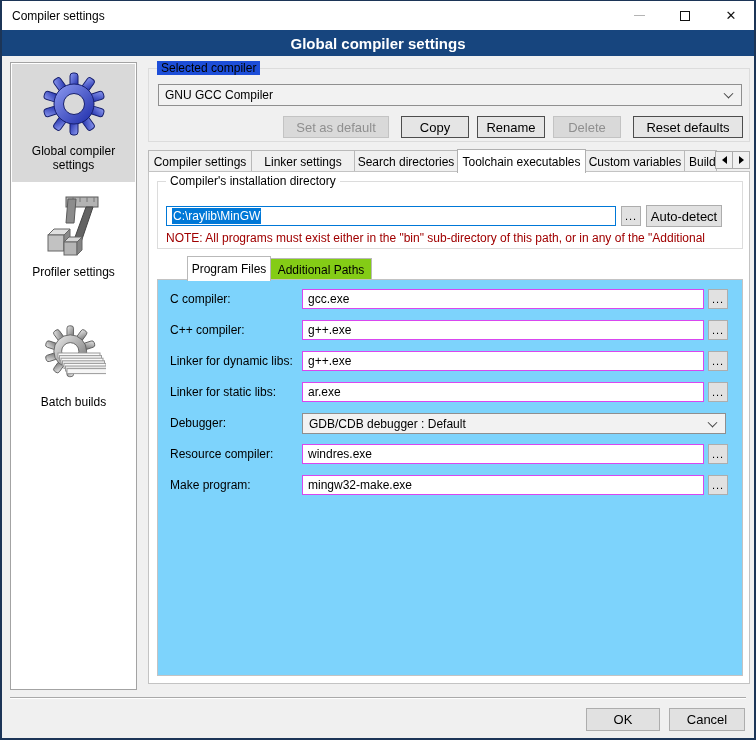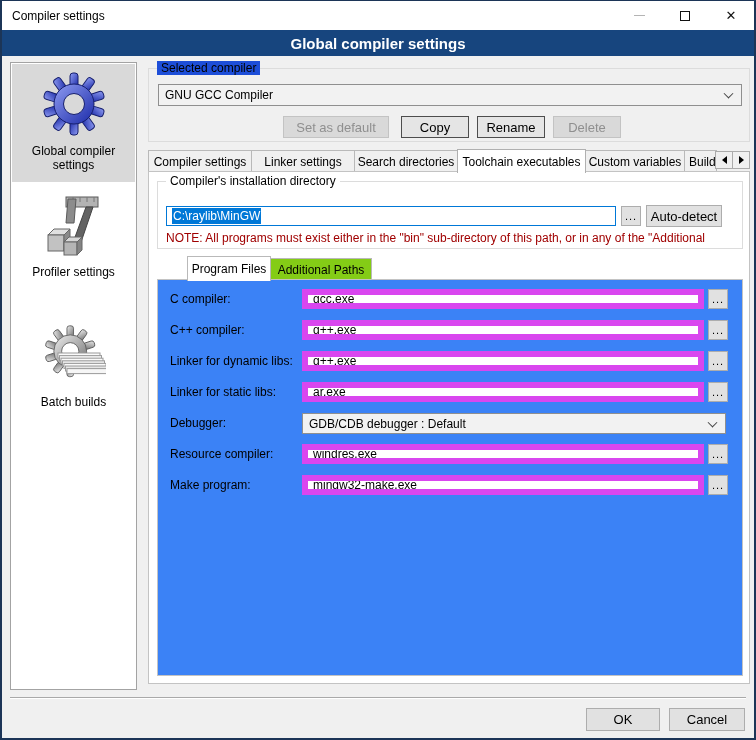--- a/index.html
+++ b/index.html
@@ -61,21 +61,21 @@
     transform:translateY(-70%) rotate(45deg);
   }
   .btn {
     position:absolute; background:#e5e5e5; border:1px solid #4d4d4d;
     font-size:13px; display:flex; align-items:center; justify-content:center;
     cursor:default; white-space:nowrap; font-family:inherit;
   }
   .btn.disabled { background:#d9d9d9; border-color:#c3c3c3; color:#8f8f8f; }
   .btn.soft { border-color:#adadad; background:#e1e1e1; }
   .textbox {
-    position:absolute; background:#fff; border:6px solid #d946ef;
+    position:absolute; background:#fff; border:1px solid #d946ef;
     font-family:inherit; font-size:12px; padding:0 5px; color:#000;
   }
   .textbox.focused { border:1px solid #0078d7; display:flex; align-items:center; }
   .sel-text { background:#0078d7; color:#fff; padding:1px 1px; white-space:nowrap; }
 
   
   .tabbar {
     position:absolute; left:146px; top:92px; width:602px; height:24px;
     display:flex; align-items:flex-end;
   }
@@ -104,21 +104,21 @@
   
   .subtabbar { position:absolute; left:14px; top:82px; height:26px; display:flex; align-items:flex-end; }
   .subtab {
     height:22px; border:1px solid #b9b9b9; border-bottom:none; background:#84cc16;
     display:flex; align-items:center; justify-content:center; margin-right:-1px;
     white-space:nowrap; cursor:default; padding:0 10px;
   }
   .subtab.active { height:25px; background:#fff; position:relative; z-index:3; margin-bottom:-1px; }
   .subpage {
     position:absolute; left:8px; top:107px; width:586px; height:397px;
-    background:#3b82f6; border:1px solid #c3c3c3;
+    background:#7dd3fc; border:1px solid #c3c3c3;
   }
   .frow { position:absolute; left:0; width:100%; height:22px; }
   .frow .flabel { position:absolute; left:12px; top:0; line-height:20px; white-space:nowrap; }
   .frow .textbox { left:144px; top:0; width:402px; height:20px; }
   .frow .combo  { left:144px; top:0; width:424px; height:21px; }
   .frow .browse { left:550px; top:0; width:20px; height:20px; }
   .browse { font-size:11px; letter-spacing:1px; }
 
   
   .footer-sep { position:absolute; left:8px; right:8px; top:641px; border-top:1px solid #a9a9a9; border-bottom:1px solid #fff; }
@@ -239,20 +239,21 @@
     <div class="groupbox" style="left:146px;top:12px;width:602px;height:74px;">
       <span class="legend">Selected compiler</span>
       <div class="combo" style="left:9px;top:15px;width:584px;height:22px;">
         <span>GNU GCC Compiler</span>
         <span class="chev"></span>
       </div>
       <button class="btn disabled" style="left:134px;top:47px;width:106px;height:22px;">Set as default</button>
       <button class="btn" style="left:252px;top:47px;width:68px;height:22px;">Copy</button>
       <button class="btn" style="left:328px;top:47px;width:68px;height:22px;">Rename</button>
       <button class="btn disabled" style="left:404px;top:47px;width:68px;height:22px;">Delete</button>
+      <button class="btn" style="left:484px;top:47px;width:110px;height:22px;">Reset defaults</button>
     </div>
 
     <div class="tabbar">
       <div class="tab" style="width:104px;">Compiler settings</div>
       <div class="tab" style="width:104px;">Linker settings</div>
       <div class="tab" style="width:104px;">Search directories</div>
       <div class="tab active" style="width:129px;">Toolchain executables</div>
       <div class="tab" style="width:100px;">Custom variables</div>
       <div class="tab" style="width:33px;justify-content:flex-start;padding-left:4px;">Build</div>
       <div class="tab-arrows">

